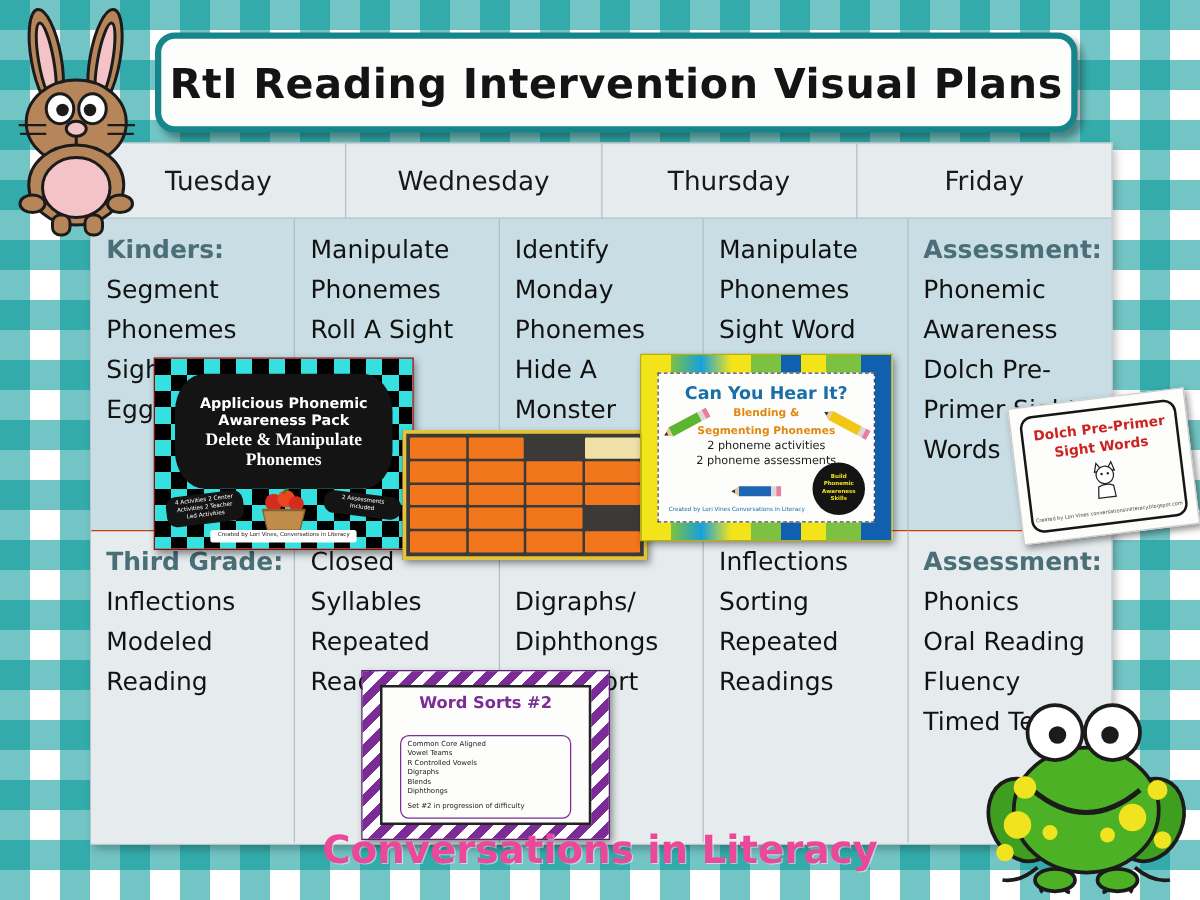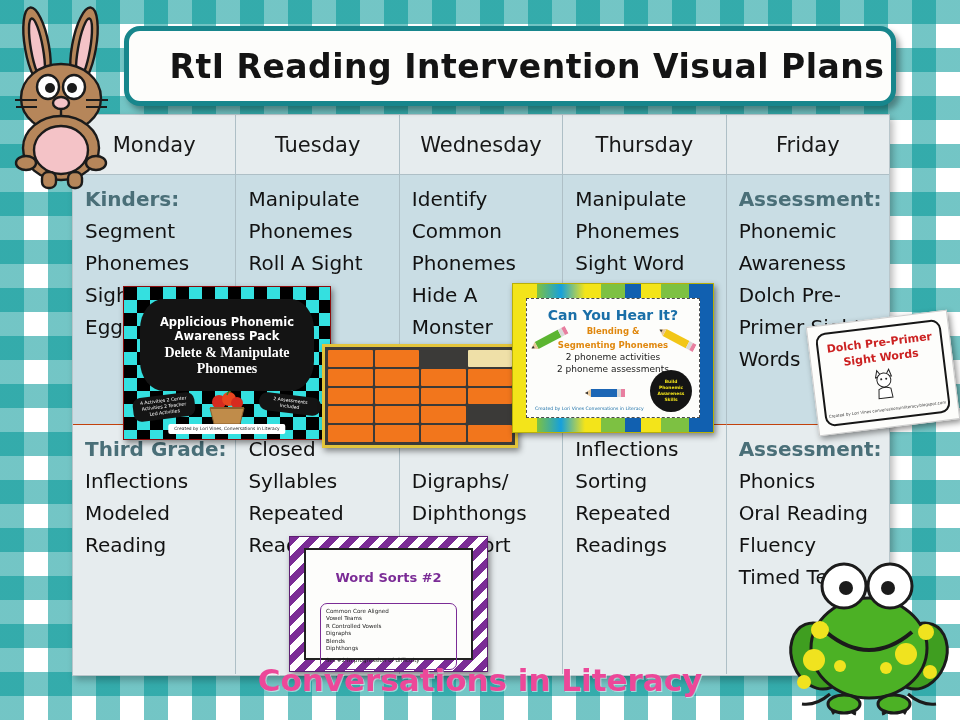--- a/index.html
+++ b/index.html
@@ -19,21 +19,20 @@
   }
   
   #title-bar{
     position:absolute;left:124px;top:26px;width:728px;height:70px;
     background:#fdfdfb;
     border:5px solid #17868c;
     border-radius:16px;
     box-shadow:4px 5px 6px rgba(0,0,0,0.35);
     display:flex;align-items:center;justify-content:center;
     z-index:6;
-    padding-left:34px;
   }
   #title-text{
     font-family:"DejaVu Sans",sans-serif;
     font-size:33px;font-weight:700;color:#141414;letter-spacing:0.5px;
     white-space:nowrap;
   }
   
   #plan-table{
     position:absolute;left:72px;top:114px;width:816px;height:560px;
     background:#e9eef0;
@@ -172,21 +171,21 @@
   
   #prod-wordsorts{
     left:289px;top:536px;width:197px;height:134px;
     background:
       repeating-linear-gradient(135deg,#7b2c96 0 7px,#ffffff 7px 14px);
     border:1px solid #5d1f72;
   }
   #prod-wordsorts .inner{
     position:absolute;left:14px;top:11px;right:14px;bottom:11px;
     background:#fdfdfb;border:2px solid #222;
-    padding:20px 6px;box-sizing:border-box;text-align:center;
+    padding:5px 6px;box-sizing:border-box;text-align:center;
   }
   .ws-title{font-family:"DejaVu Sans",sans-serif;font-size:13px;font-weight:700;color:#7b2c96;}
   .ws-box{
     margin:18px 8px 0 8px;border:1px solid #7b2c96;border-radius:7px;
     padding:4px 5px;text-align:left;
   }
   .ws-item{font-family:"DejaVu Sans",sans-serif;font-size:5.6px;line-height:7.4px;color:#1b1b1b;}
   .ws-note{font-family:"DejaVu Sans",sans-serif;font-size:5.6px;line-height:7.4px;color:#1b1b1b;margin-top:5px;}
 </style>
 </head>
@@ -195,23 +194,20 @@
 <div id="gingham"></div>
 
 <div id="title-bar">
   <div id="title-text">RtI Reading Intervention Visual Plans</div>
 </div>
 
 <div id="plan-table">
 
   <div class="trow" id="header-row">
     <div class="tcell">
-      <span class="day-label">Monday</span>
-    </div>
-    <div class="tcell">
       <span class="day-label">Tuesday</span>
     </div>
     <div class="tcell">
       <span class="day-label">Wednesday</span>
     </div>
     <div class="tcell">
       <span class="day-label">Thursday</span>
     </div>
     <div class="tcell">
       <span class="day-label">Friday</span>
@@ -227,21 +223,21 @@
       <div class="cell-line">Eggs</div>
     </div>
     <div class="tcell">
       <div class="cell-line">Manipulate</div>
       <div class="cell-line">Phonemes</div>
       <div class="cell-line">Roll A Sight</div>
       <div class="cell-line">Word</div>
     </div>
     <div class="tcell">
       <div class="cell-line">Identify</div>
-      <div class="cell-line">Common</div>
+      <div class="cell-line">Monday</div>
       <div class="cell-line">Phonemes</div>
       <div class="cell-line">Hide A</div>
       <div class="cell-line">Monster</div>
       <div class="cell-line">Sight Word</div>
     </div>
     <div class="tcell">
       <div class="cell-line">Manipulate</div>
       <div class="cell-line">Phonemes</div>
       <div class="cell-line">Sight Word</div>
       <div class="cell-line">Phrases</div>

